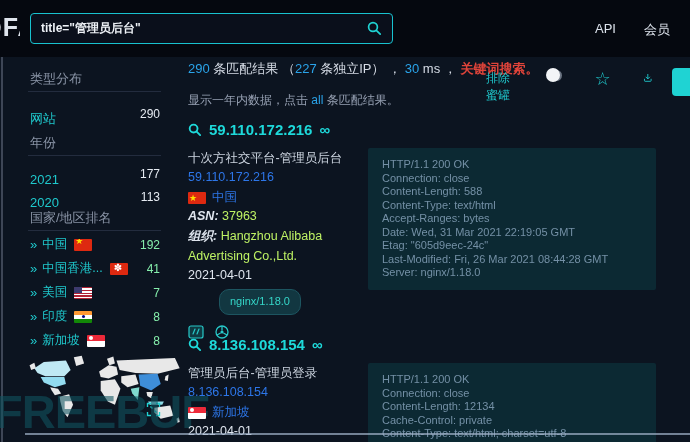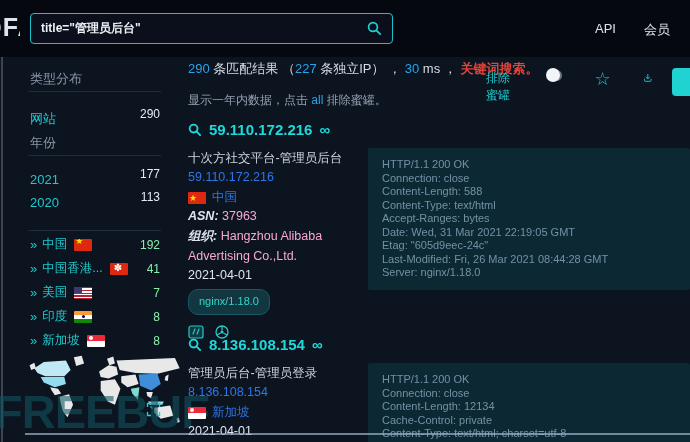--- a/index.html
+++ b/index.html
@@ -74,30 +74,30 @@
   .cut-btn { position:absolute; left:672px; top:68px; width:24px; height:28px; background:#1fd3d3; border-radius:4px; cursor:pointer; }
   
   .r-head { position:absolute; left:188px; display:flex; align-items:center; gap:7px; }
   .r-head .ip { color:#1ed9da; font-size:15px; font-weight:bold; cursor:pointer; }
   .r-head .lnk { color:#1ed9da; font-size:15px; font-weight:bold; line-height:1; cursor:pointer; }
   .r-col { position:absolute; left:188px; width:180px; font-size:12.5px; line-height:19px; }
   .r-title { color:#ccd4df; }
   .r-link { color:#2d76e8; cursor:pointer; }
   .r-country { display:flex; align-items:center; gap:6px; margin-top:1px; }
   .r-kv .k { color:#dfe5ee; font-weight:bold;font-style:italic; }
-  .r-kv .v { color:#f9a8d4; cursor:pointer; }
+  .r-kv .v { color:#bef264; cursor:pointer; }
   .r-date { color:#dfe5ee; }
   .pill {
     display:inline-block; margin-top:4px; padding:2px 10px 3px; border-radius:10px;
-    background:#123741; border:1px solid #1d5560; color:#35d6c8; font-size:11px; cursor:pointer;
+    background:#123741; border:1px solid #1d5560; color:#35d6c8; font-size:11px; cursor:pointer;margin-left:31px;
   }
   .icon-row { display:flex; gap:10px; margin-top:9px; }
   .icon-row svg { cursor:pointer; }
   .http-box {
-    position:absolute; left:368px; width:322px;
+    position:absolute; left:368px; width:288px;
     background:#0c2933; border-radius:2px; padding:10px 14px;
     font-size:11px; line-height:13.5px; color:#7490a6;
   }
   .http-box div { white-space:nowrap; }
 </style>
 </head>
 <body>
 
 <div class="screen">
 
@@ -131,20 +131,21 @@
   <div class="s-line" style="top:155px"></div>
   <div class="s-row" style="top:161px">
     <span class="lbl">2021</span>
     <span class="cnt">177</span>
   </div>
   <div class="s-row" style="top:184px">
     <span class="lbl">2020</span>
     <span class="cnt">113</span>
   </div>
 
+  <div class="s-head" style="top:209px">国家/地区排名</div>
   <div class="s-line" style="top:230px"></div>
 
   <div class="c-row" style="top:236px">
     <span class="chev">»</span>
     <span class="lbl">中国</span>
     <span class="flag" data-flag="cn"></span>
     <span class="cnt">192</span>
   </div>
   <div class="c-row" style="top:260px">
     <span class="chev">»</span>
@@ -222,21 +223,21 @@
       </g>
     </svg>
   </div>
   <div class="watermark">FREEBUF</div>
   <div class="bottom-strip"></div>
 
   <div class="stats1">
     <span class="num">290</span><span> 条匹配结果 （</span><span class="num">227</span><span> 条独立IP） ， </span><span class="num">30</span><span> ms ， </span><span class="kw">关键词搜索。</span>
   </div>
   <div class="stats2">
-    <span>显示一年内数据，点击 </span><span class="all">all</span><span> 排除蜜罐。</span>
+    <span>显示一年内数据，点击 </span><span class="all">all</span><span> 条匹配结果。</span>
   </div>
 
   <div class="controls">
     <span class="hp-label">排除蜜罐</span>
     <span class="toggle">
         <span class="knob"></span>
       </span>
     <span class="star">☆</span>
     <svg width="16" height="16" viewBox="0 0 16 16">
       <g stroke="#1fc9cd" stroke-width="1.5" fill="none" stroke-linecap="round">

